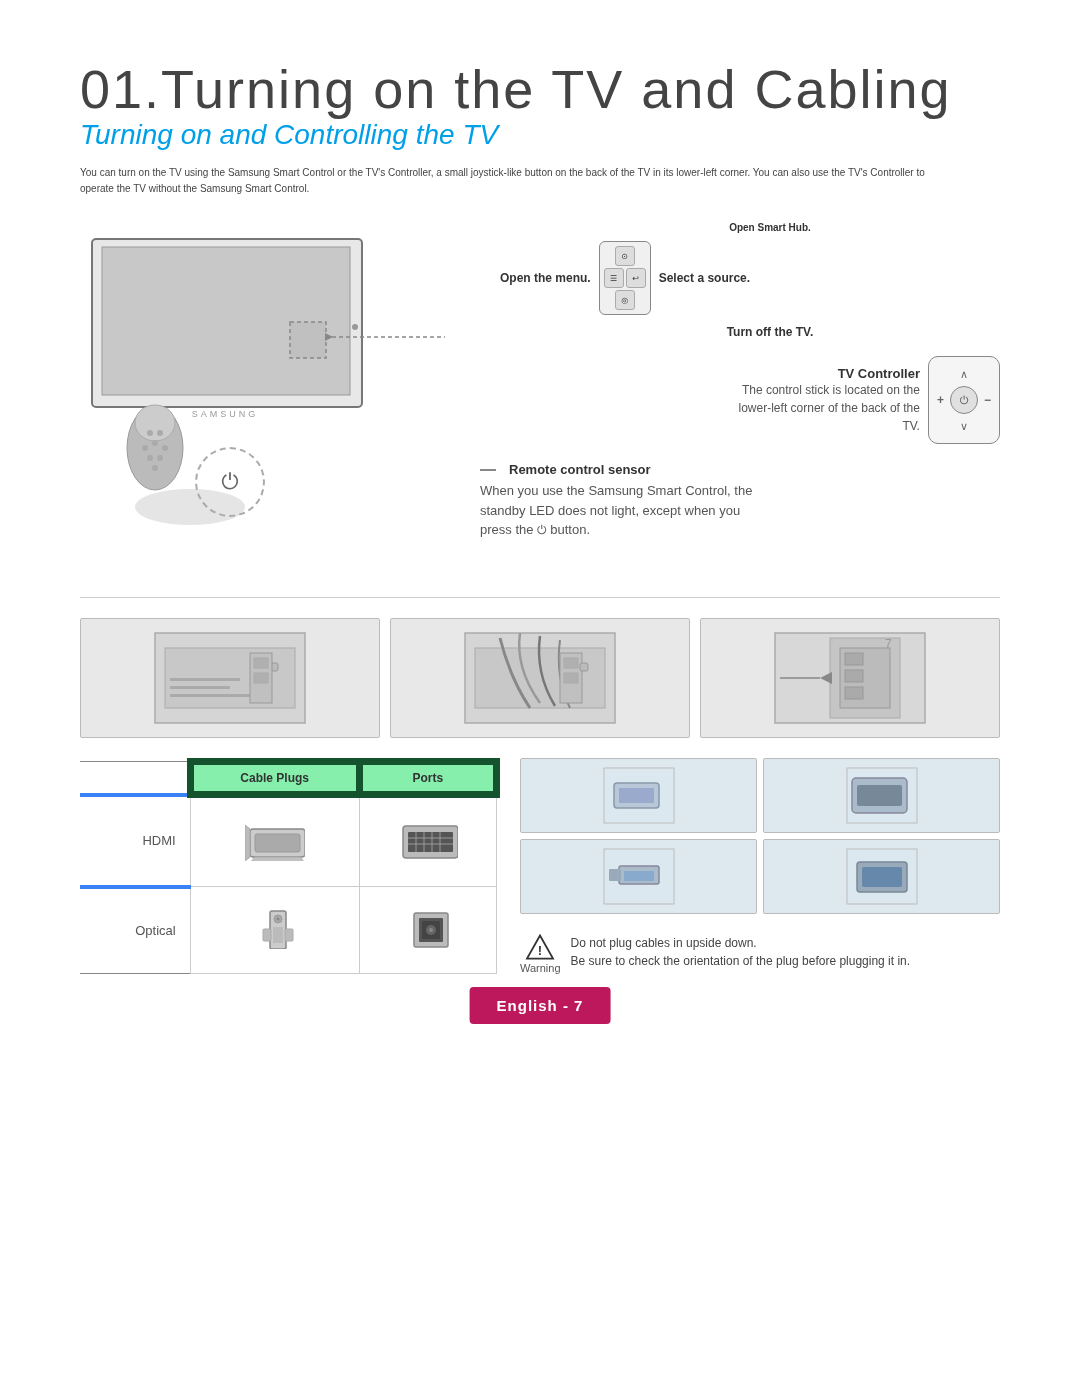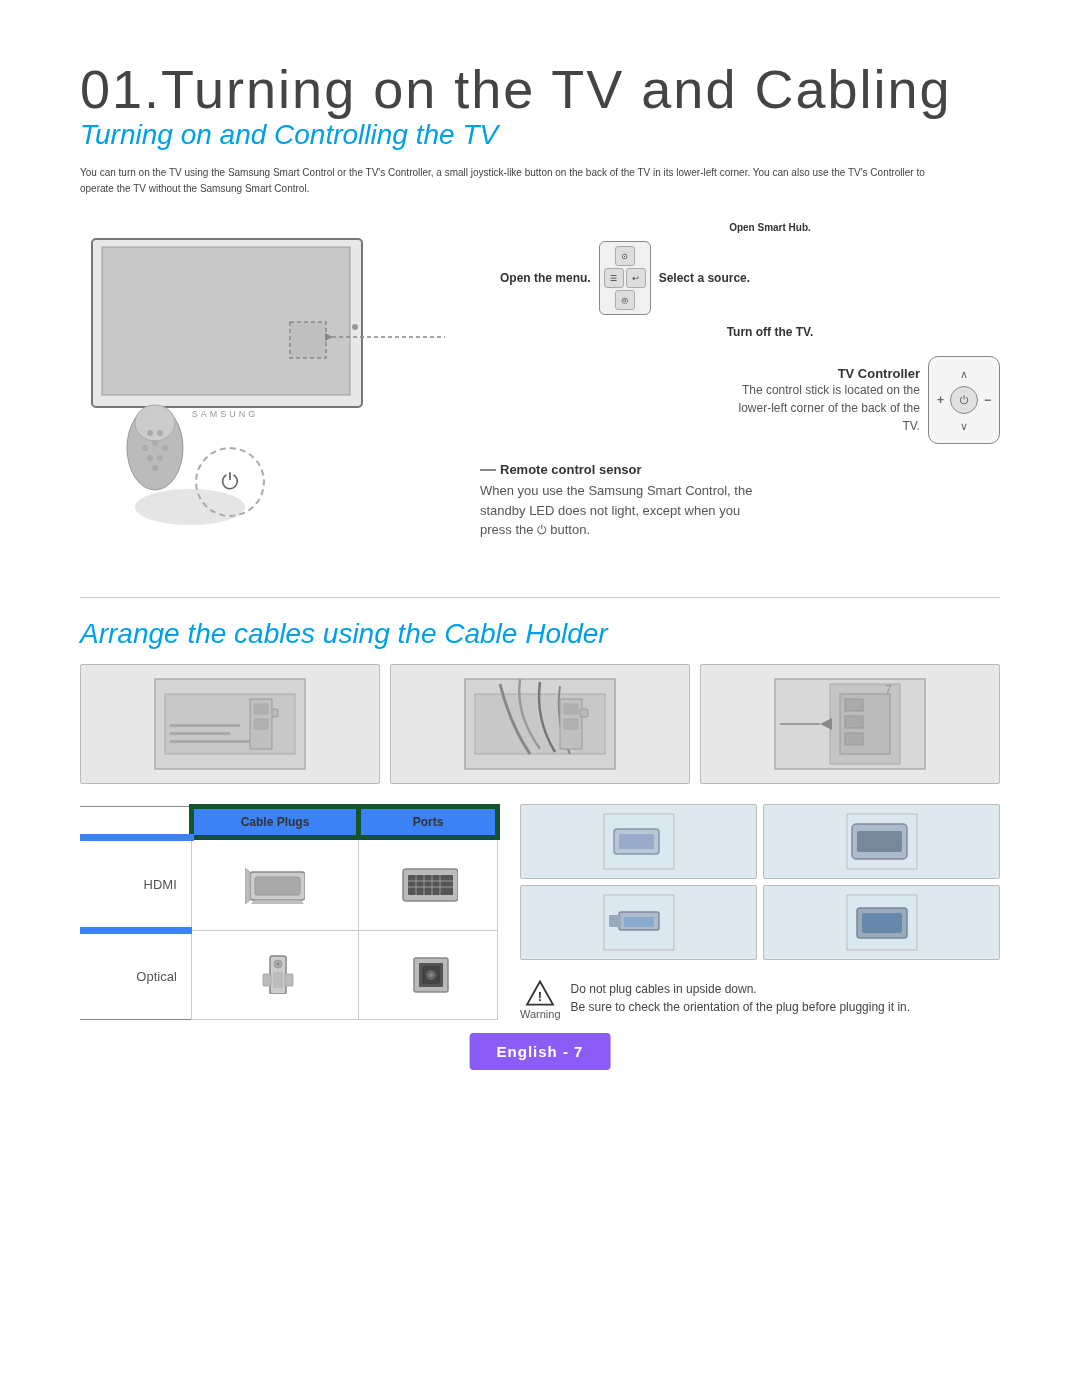--- a/index.html
+++ b/index.html
@@ -110,42 +110,42 @@
       margin-top: 20px;
     }
 
     .cable-table {
       border-collapse: collapse;
       flex: 0 0 420px;
       border-top: 1.5px solid #888;
       border-bottom: 1.5px solid #888;
     }
     .cable-table th {
-      background: #3b82f6;
+      background: #86efac;
       font-size: 12px;
       font-weight: 600;
       text-align: center;
       padding: 6px 12px;
-      border: 5px solid #14532d;
+      border: 7px solid #14532d;
     }
     .cable-table td {
       border: 1px solid #ccc;
       padding: 8px 10px;
       text-align: center;
       vertical-align: middle;
       font-size: 13px;
       color: #444;
     }
     .cable-table .row-label {
       text-align: right;
       padding-right: 14px;
       font-size: 13px;
       color: #555;
       border: none;
-      border-top: 7px solid #3b82f6;
+      border-top: 4px solid #3b82f6;
     }
 
     
     .plug-cell svg, .port-cell svg {
       width: 60px;
       height: 40px;
     }
 
     
     .cable-right {
@@ -200,21 +200,21 @@
       color: #444;
       line-height: 1.5;
     }
 
     
     .footer {
       position: absolute;
       bottom: 30px;
       left: 50%;
       transform: translateX(-50%);
-      background: #8b5cf6;
+      background: #be185d;
       color: #fff;
       font-size: 15px;
       font-weight: 700;
       padding: 10px 27px;
       border-radius: 4px;
       letter-spacing: 1px;
     }
 
     
     .dotted-title {
@@ -358,37 +358,36 @@
           <div style="display:flex;align-items:center;gap:6px;">
             <div style="font-size:12px;color:#666;font-weight:bold;">+</div>
             <div style="width:28px;height:28px;border:1.5px solid #888;border-radius:50%;background:#e0e0e0;display:flex;align-items:center;justify-content:center;font-size:11px;color:#555;">⏻</div>
             <div style="font-size:12px;color:#666;font-weight:bold;">−</div>
           </div>
           <div style="width:24px;height:18px;display:flex;align-items:center;justify-content:center;font-size:11px;color:#666;">∨</div>
         </div>
       </div>
 
       <div class="remote-sensor-row" style="margin-top:18px;">
-        <div style="display:flex;align-items:center;gap:4px;margin-bottom:4px;">
+        <div style="display:flex;align-items:center;gap:13px;margin-bottom:4px;">
           <div style="width:16px;height:2px;background:#888;display:inline-block;"></div>
           <span class="annotation-label" style="font-size:13px;font-weight:700;">Remote control sensor</span>
         </div>
         <div class="body-text-small" style="max-width:280px;">
           <span>When you use the Samsung Smart Control, the standby LED does not light, except when you press the</span>
           <span style="font-size:12px;">⏻</span>
           <span>button.</span>
         </div>
       </div>
 
     </div>
   </div>
 
   <hr class="divider">
 
-  <h2 class="section-title">Arrange the cables using the Cable Holder</h2>
 
   <div class="cable-images">
 
     <div class="cable-img-box">
       <svg width="160" height="100">
         <rect x="5" y="5" width="150" height="90" fill="#d5d5d5" stroke="#aaa" stroke-width="1.5"></rect>
         <rect x="15" y="20" width="130" height="60" fill="#c8c8c8" stroke="#aaa"></rect>
         <rect x="120" y="35" width="8" height="8" rx="2" fill="#bbb" stroke="#999"></rect>
         <rect x="20" y="50" width="70" height="3" fill="#aaa"></rect>
         <rect x="20" y="58" width="60" height="3" fill="#aaa"></rect>

